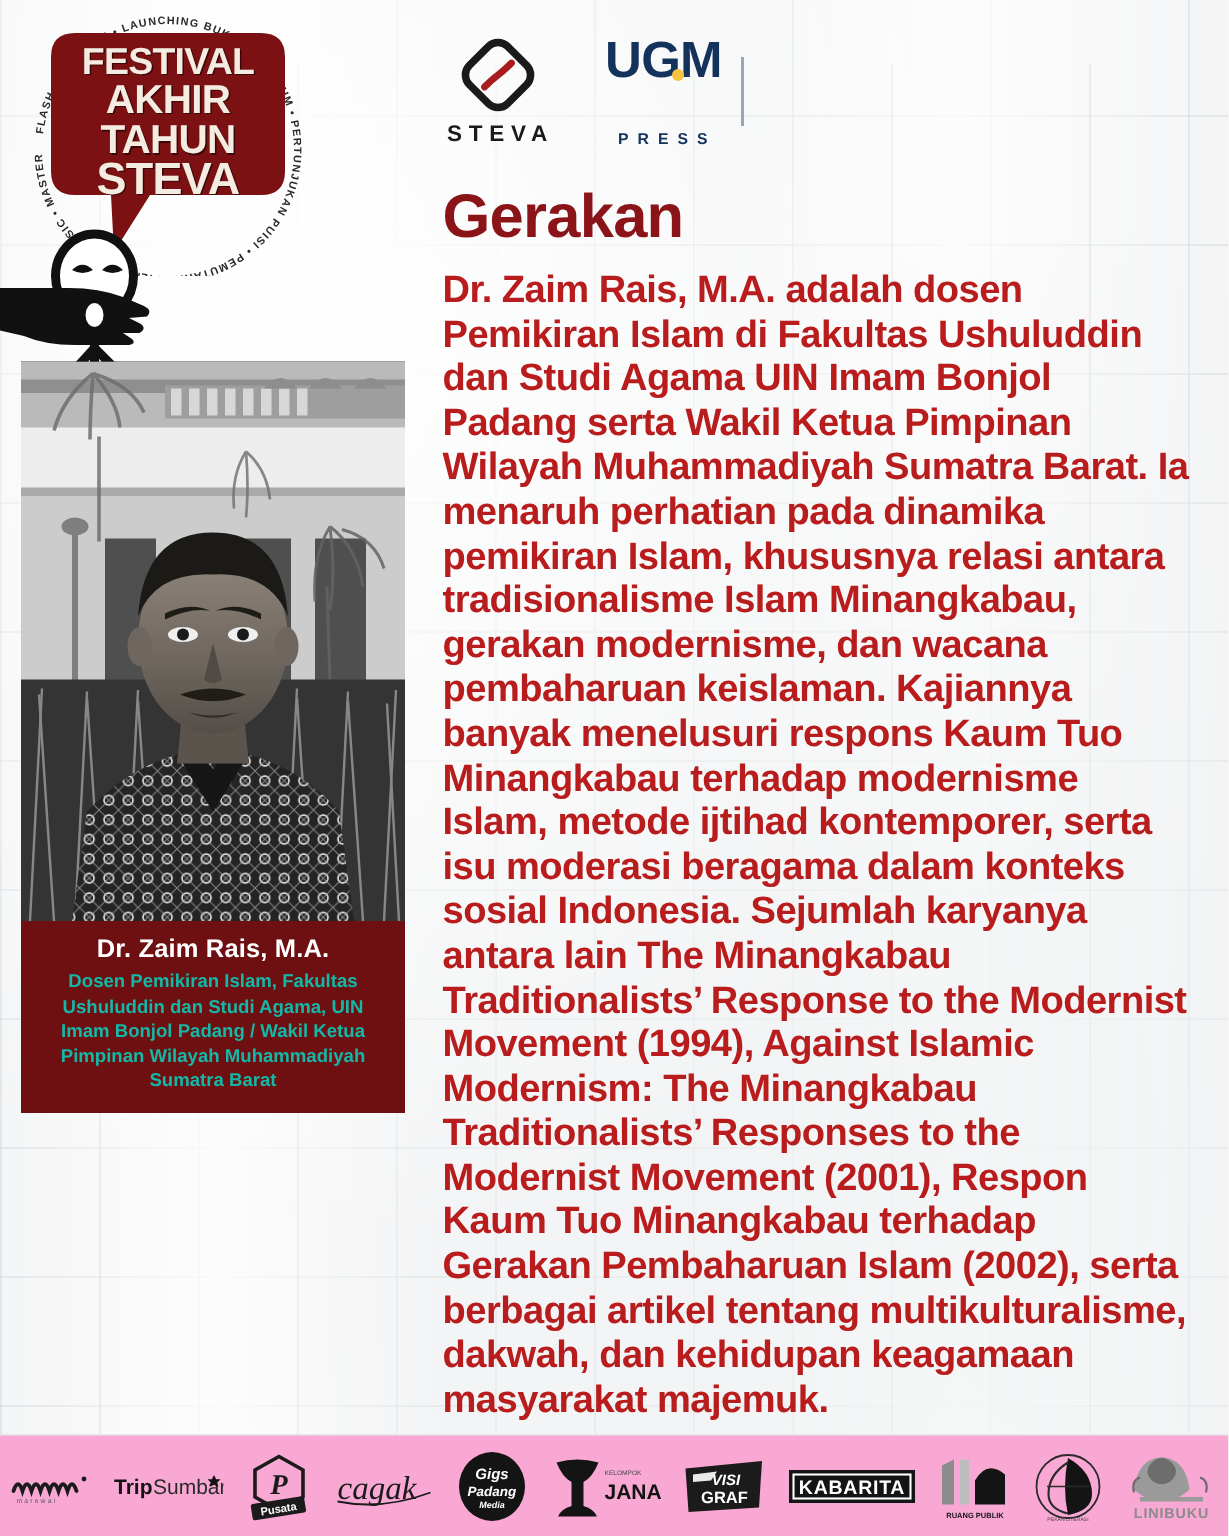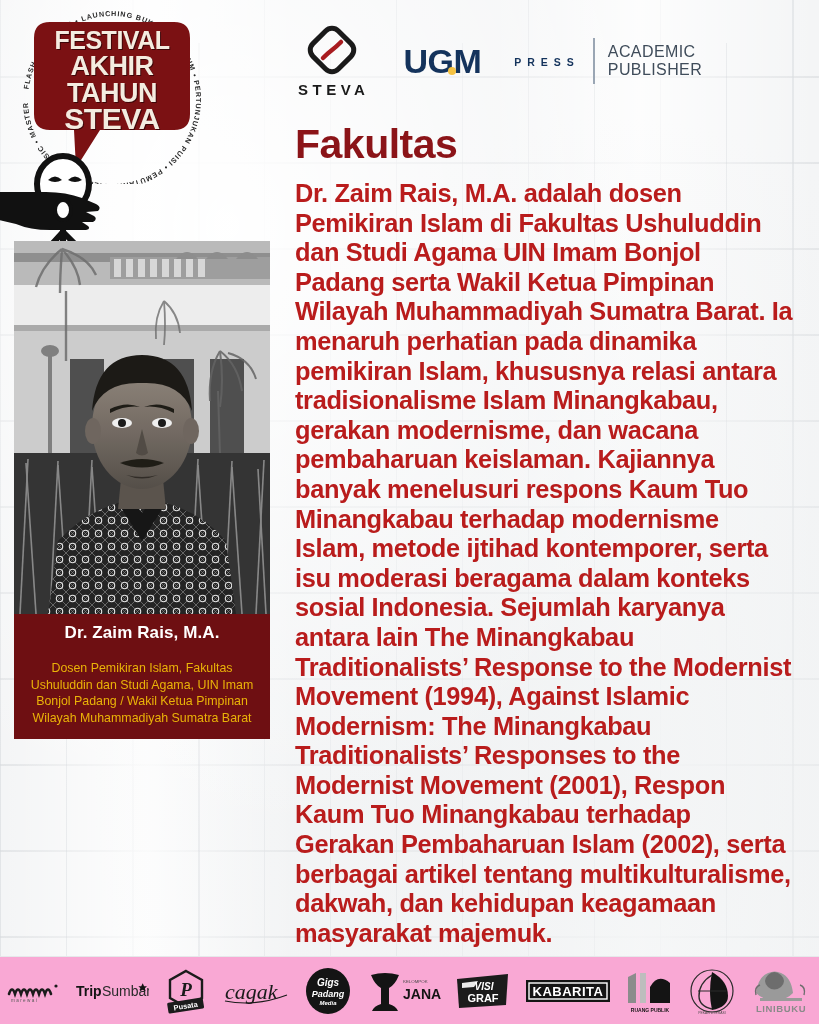--- a/index.html
+++ b/index.html
@@ -89,21 +89,21 @@
   .steva-mark { width: 52px; height: 52px; }
   .steva-mark svg { width: 100%; height: 100%; display: block; }
   .steva-word {
     font-size: 15px;
     font-weight: 700;
     letter-spacing: 4.5px;
     color: #1a1a1a;
     padding-left: 4px;
   }
   .ugm-logo { display: flex; align-items: center; gap: 13px; }
-  .ugm-left { display: flex; flex-direction: row; align-items: center; gap: 28px; }
+  .ugm-left { display: flex; flex-direction: column; align-items: center; gap: 28px; }
   .ugm-word {
     font-size: 34px;
     font-weight: 800;
     letter-spacing: -0.5px;
     color: #14335c;
     line-height: 1;
     position: relative;
   }
   .ugm-dot {
     position: absolute;
@@ -146,27 +146,27 @@
     width: 256px;
     background: #6e0f12;
     padding: 9px 10px 13px;
     text-align: center;
     color: #ffffff;
   }
   .name-plate .nm {
     font-size: 17px;
     font-weight: 700;
     letter-spacing: .1px;
-    margin-bottom: 17px;
+    margin-bottom: 3px;
   }
   .name-plate .role {
     font-size: 12.4px;
     line-height: 1.33;
-    font-weight: 400;
-    color: #eab308;
+    font-weight: 700;
+    color: #14b8a6;
   }
 
   
   .content {
     position: absolute;
     left: 295px; top: 124px;
     width: 500px;
   }
   .title {
     font-size: 41px;
@@ -285,24 +285,20 @@
 
     <div class="ugm-logo">
       <div class="ugm-left">
         <div class="ugm-word">
           <span>UGM</span>
           <span class="ugm-dot"></span>
         </div>
         <div class="ugm-press">PRESS</div>
       </div>
       <div class="ugm-divider"></div>
-      <div class="ugm-right">
-        <div>ACADEMIC</div>
-        <div>PUBLISHER</div>
-      </div>
     </div>
   </div>
 
   <div class="photo-card" aria-label="Foto hitam putih Dr. Zaim Rais mengenakan kemeja batik di depan bangunan">
     <svg viewBox="0 0 256 373" xmlns="http://www.w3.org/2000/svg" preserveAspectRatio="xMidYMid slice">
       <defs>
         <linearGradient id="skyG" x1="0" y1="0" x2="0" y2="1">
           <stop offset="0%" stop-color="#e9e9e9"></stop>
           <stop offset="100%" stop-color="#cfcfcf"></stop>
         </linearGradient>
@@ -422,21 +418,21 @@
       <rect width="256" height="373" fill="#ffffff" opacity="0.03"></rect>
     </svg>
   </div>
 
   <div class="name-plate">
     <div class="nm">Dr. Zaim Rais, M.A.</div>
     <div class="role">Dosen Pemikiran Islam, Fakultas Ushuluddin dan Studi Agama, UIN Imam Bonjol Padang / Wakil Ketua Pimpinan Wilayah Muhammadiyah Sumatra Barat</div>
   </div>
 
   <div class="content">
-    <div class="title">Fakultas</div>
+    <div class="title">Gerakan</div>
     <div class="body-text">Dr. Zaim Rais, M.A. adalah dosen Pemikiran Islam di Fakultas Ushuluddin dan Studi Agama UIN Imam Bonjol Padang serta Wakil Ketua Pimpinan Wilayah Muhammadiyah Sumatra Barat. Ia menaruh perhatian pada dinamika pemikiran Islam, khususnya relasi antara tradisionalisme Islam Minangkabau, gerakan modernisme, dan wacana pembaharuan keislaman. Kajiannya banyak menelusuri respons Kaum Tuo Minangkabau terhadap modernisme Islam, metode ijtihad kontemporer, serta isu moderasi beragama dalam konteks sosial Indonesia. Sejumlah karyanya antara lain The Minangkabau Traditionalists’ Response to the Modernist Movement (1994), Against Islamic Modernism: The Minangkabau Traditionalists’ Responses to the Modernist Movement (2001), Respon Kaum Tuo Minangkabau terhadap Gerakan Pembaharuan Islam (2002), serta berbagai artikel tentang multikulturalisme, dakwah, dan kehidupan keagamaan masyarakat majemuk.</div>
   </div>
 
   <div class="footer">
 
     <div class="footer-logo">
       <svg width="56" height="26" viewBox="0 0 56 26">
         <path d="M3 16 q3 -9 6 0 q3 -9 6 0 q3 -9 6 0 q3 -9 6 0 q3 -9 6 0 q3 -9 6 0 q3 -9 6 0" fill="none" stroke="#1b1b1b" stroke-width="2.6" stroke-linecap="round"></path>
         <circle cx="50" cy="8" r="1.6" fill="#1b1b1b"></circle>
         <text x="5" y="24" font-family="Liberation Sans, sans-serif" font-size="4.6" letter-spacing="1.4" fill="#5a5a5a">marewai</text>

